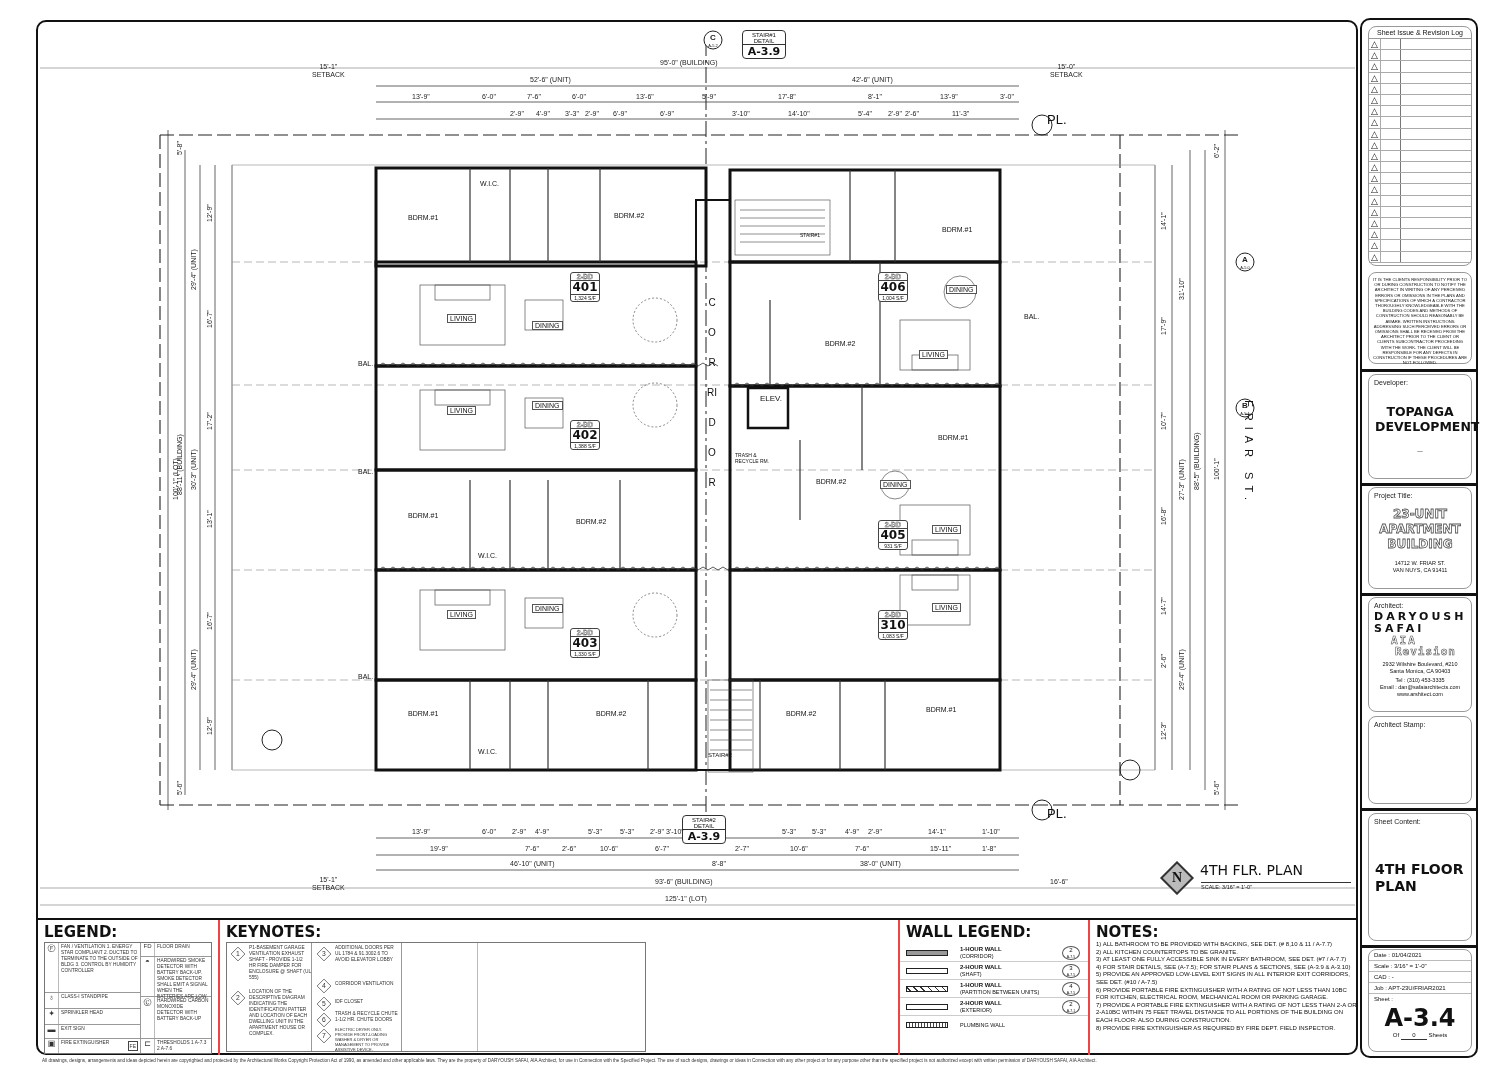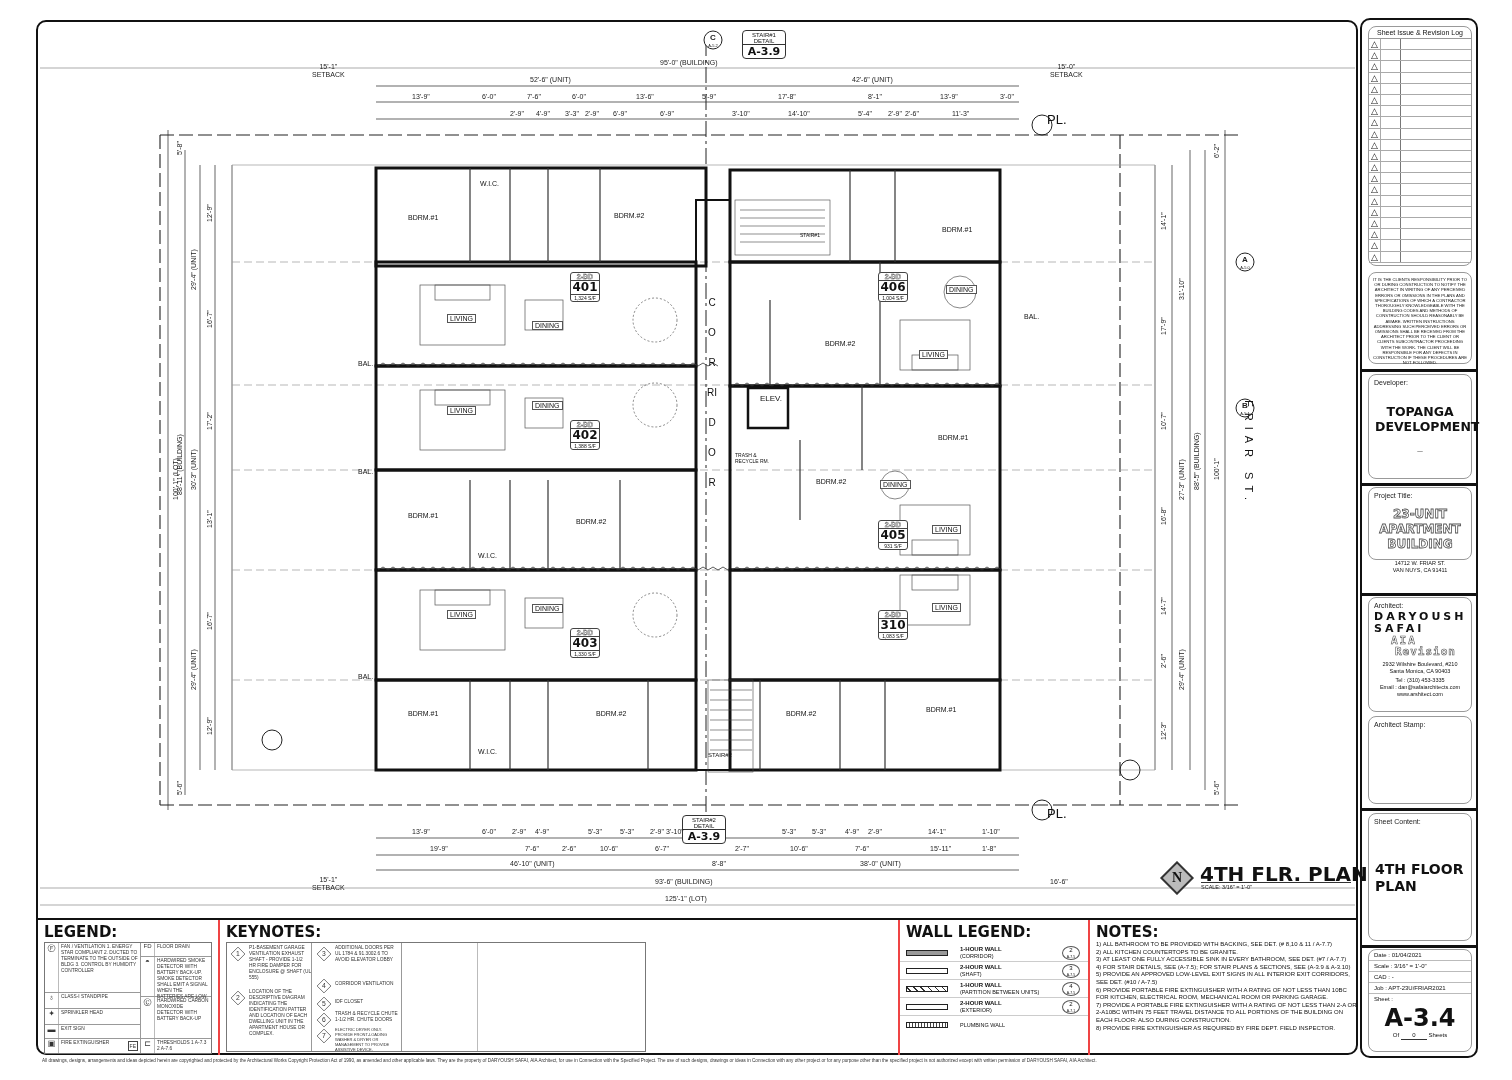--- a/index.html
+++ b/index.html
@@ -36,21 +36,21 @@
   .wl-row { display: flex; align-items: center; height: 18px; border-bottom: 1px solid #ccc; padding-left: 6px; }
   .wl-swatch { width: 42px; height: 6px; border: 1.5px solid #222; margin-right: 12px; }
   .wl-text { font-size: 5.5px; line-height: 6.5px; flex: 1; }
   .wl-text b { font-size: 6px; }
   .wl-ref { width: 18px; height: 14px; border: 1px solid #555; border-radius: 50%; font-size: 6px; text-align: center; margin-right: 8px; line-height: 6px; }
   .note-line { font-size: 6px; line-height: 7.6px; padding-left: 6px; text-transform: uppercase; }
   .copyright { position: absolute; left: 42px; top: 1058px; font-size: 4.6px; color: #333; white-space: nowrap; width: 1430px; overflow: hidden; }
   .plan-title { position: absolute; left: 1165px; top: 862px; }
   .plan-title .north { position: absolute; left: 0; top: 4px; width: 24px; height: 24px; border: 2px solid #333; transform: rotate(45deg); background: #bbb; }
   .plan-title .n { position: absolute; left: 7px; top: 8px; font-family: "Liberation Serif", serif; font-weight: bold; font-size: 14px; }
-  .plan-title .t { position: absolute; left: 35px; top: 0; font-family: "DejaVu Sans", sans-serif; font-weight: bold; font-size: 20px; white-space: nowrap; }
+  .plan-title .t { position: absolute; left: 35px; top: 0; font-family: "DejaVu Sans", sans-serif; font-weight: normal; font-size: 14px; white-space: nowrap; }
   .plan-title .s { position: absolute; left: 36px; top: 20px; font-size: 5.5px; white-space: nowrap; border-top: 1px solid #333; width: 150px; padding-top: 1px; }
   .dim { position: absolute; font-size: 7px; color: #222; white-space: nowrap; font-family: "Liberation Sans", sans-serif; }
   .vdim { position: absolute; font-size: 7px; color: #222; white-space: nowrap; transform: rotate(-90deg); transform-origin: left top; }
   .tag { position: absolute; border: 1px solid #444; border-radius: 3px; background: #fff; text-align: center; }
   .tag .bd { font-size: 7px; font-weight: bold; color: #fff; -webkit-text-stroke: 0.4px #444; border-bottom: 1px solid #444; }
   .tag .un { font-size: 12px; font-weight: bold; font-family: "DejaVu Sans", sans-serif; line-height: 13px; }
   .tag .sf { font-size: 5px; border-top: 1px solid #444; }
   .room { position: absolute; font-size: 7px; border: 1px solid #555; padding: 0 2px; background: #fff; }
   .roomlbl { position: absolute; font-size: 7px; }
   .stair-det { position: absolute; width: 44px; border: 1.5px solid #333; border-radius: 4px; background: #fff; text-align: center; }
@@ -641,21 +641,21 @@
   <div class="card" style="top:252px;height:92px;">
     <div class="disclaimer">IT IS THE CLIENTS RESPONSIBILITY PRIOR TO OR DURING CONSTRUCTION TO NOTIFY THE ARCHITECT IN WRITING OF ANY PERCEIVED ERRORS OR OMISSIONS IN THE PLANS AND SPECIFICATIONS OF WHICH A CONTRACTOR THOROUGHLY KNOWLEDGEABLE WITH THE BUILDING CODES AND METHODS OF CONSTRUCTION SHOULD REASONABLY BE AWARE. WRITTEN INSTRUCTIONS ADDRESSING SUCH PERCEIVED ERRORS OR OMISSIONS SHALL BE RECEIVED FROM THE ARCHITECT PRIOR TO THE CLIENT OR CLIENTS SUBCONTRACTOR PROCEEDING WITH THE WORK. THE CLIENT WILL BE RESPONSIBLE FOR ANY DEFECTS IN CONSTRUCTION IF THESE PROCEDURES ARE NOT FOLLOWED.</div>
   </div>
   <div class="divider" style="top:349px;"></div>
   <div class="card" style="top:354px;height:105px;">
     <div class="lbl">Developer:</div>
     <div class="big-black" style="margin-top:14px;padding:0 6px;">TOPANGA DEVELOPMENT</div>
     <div class="small-c" style="margin-top:14px;">—</div>
   </div>
   <div class="divider" style="top:463px;"></div>
-  <div class="card" style="top:467px;height:73px;">
+  <div class="card" style="top:467px;height:102px;">
     <div class="lbl">Project Title:</div>
     <div class="outline-title" style="padding:4px 10px 0;">23-UNIT APARTMENT BUILDING</div>
     <div class="small-c" style="margin-top:8px;">14712 W. FRIAR ST.</div>
     <div class="small-c">VAN NUYS, CA 91411</div>
   </div>
   <div class="divider" style="top:573px;"></div>
   <div class="card" style="top:577px;height:115px;">
     <div class="lbl" style="padding-bottom:2px;">Architect:</div>
     <div class="arch-name">DARYOUSH</div>
     <div class="arch-name">SAFAI</div>

